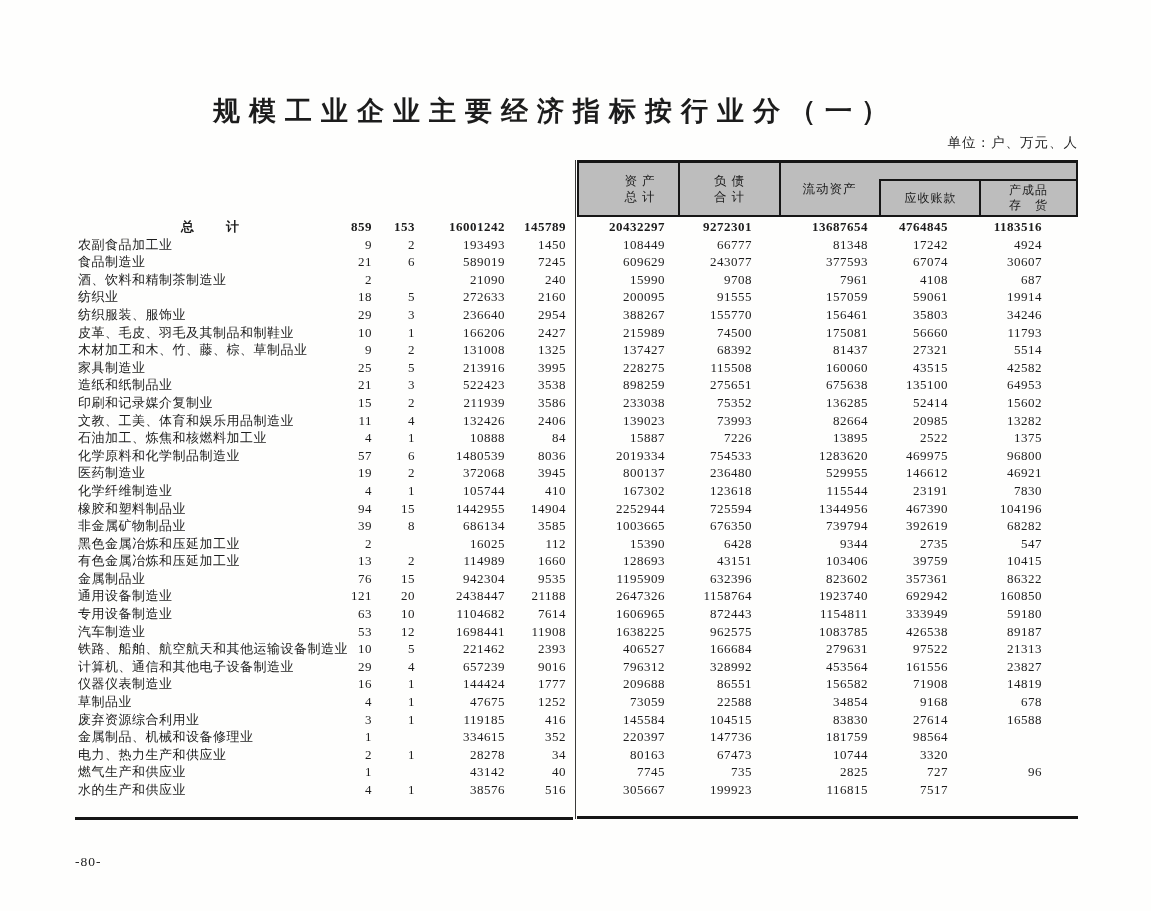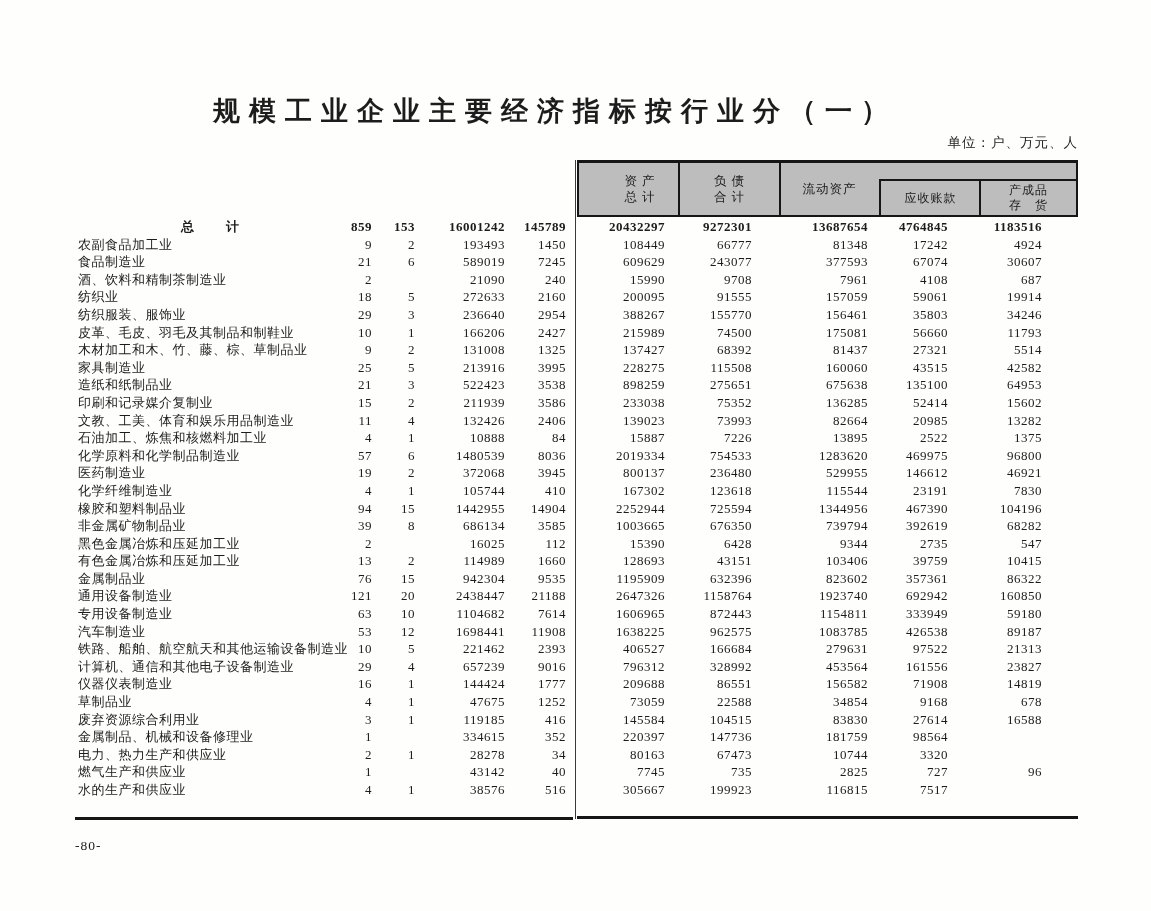--- a/index.html
+++ b/index.html
@@ -28,21 +28,21 @@
   .row.total-row{font-weight:bold;}
   .row.total-row .name{left:0;width:272px;text-align:center;letter-spacing:2px;}
   .num{position:absolute;top:0;white-space:nowrap;letter-spacing:0.5px;}
   .c0{right:706px;} .c1{right:663px;} .c2{right:573px;} .c3{right:512px;}
   .c4{right:413px;} .c5{right:326px;} .c6{right:210px;} .c7{right:130px;} .c8{right:36px;}
   .rule{height:3px;background:#161616;}
   .rule-left{left:75px;top:817px;width:498px;}
   .rule-right{left:577px;top:816px;width:501px;}
   .spine{left:575px;top:160px;width:1px;height:659px;background:#3a3a3a;}
   .pageno{top:838px;font-size:13.5px;letter-spacing:1px;}
-  .pageno-left{left:75px;}
+  .pageno-left{left:75px;margin-top:16px;}
   .pageno-right{left:578px;width:500px;text-align:right;}
 </style>
 </head>
 <body>
 
 <div class="sheet">
 
   <div class="abs unit-label">单位：户、万元、人</div>
   <div class="abs page-title">规模工业企业主要经济指标按行业分（一）</div>
 

